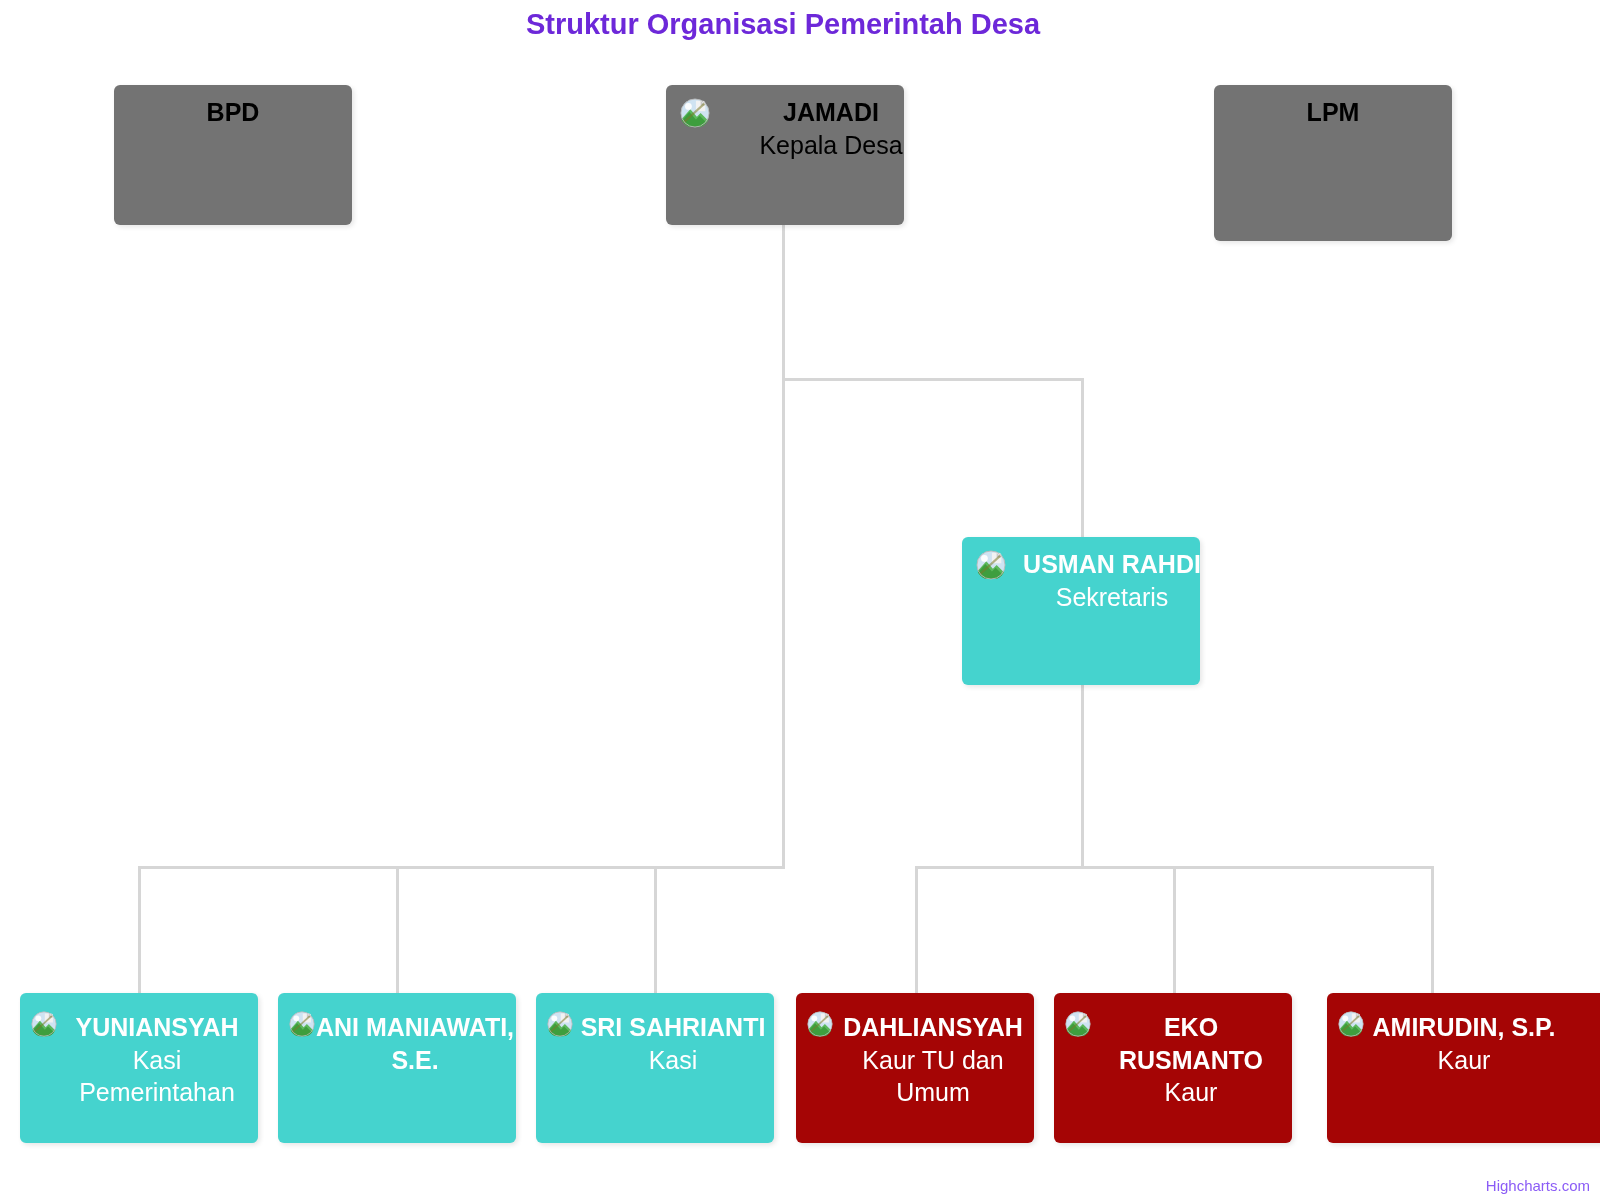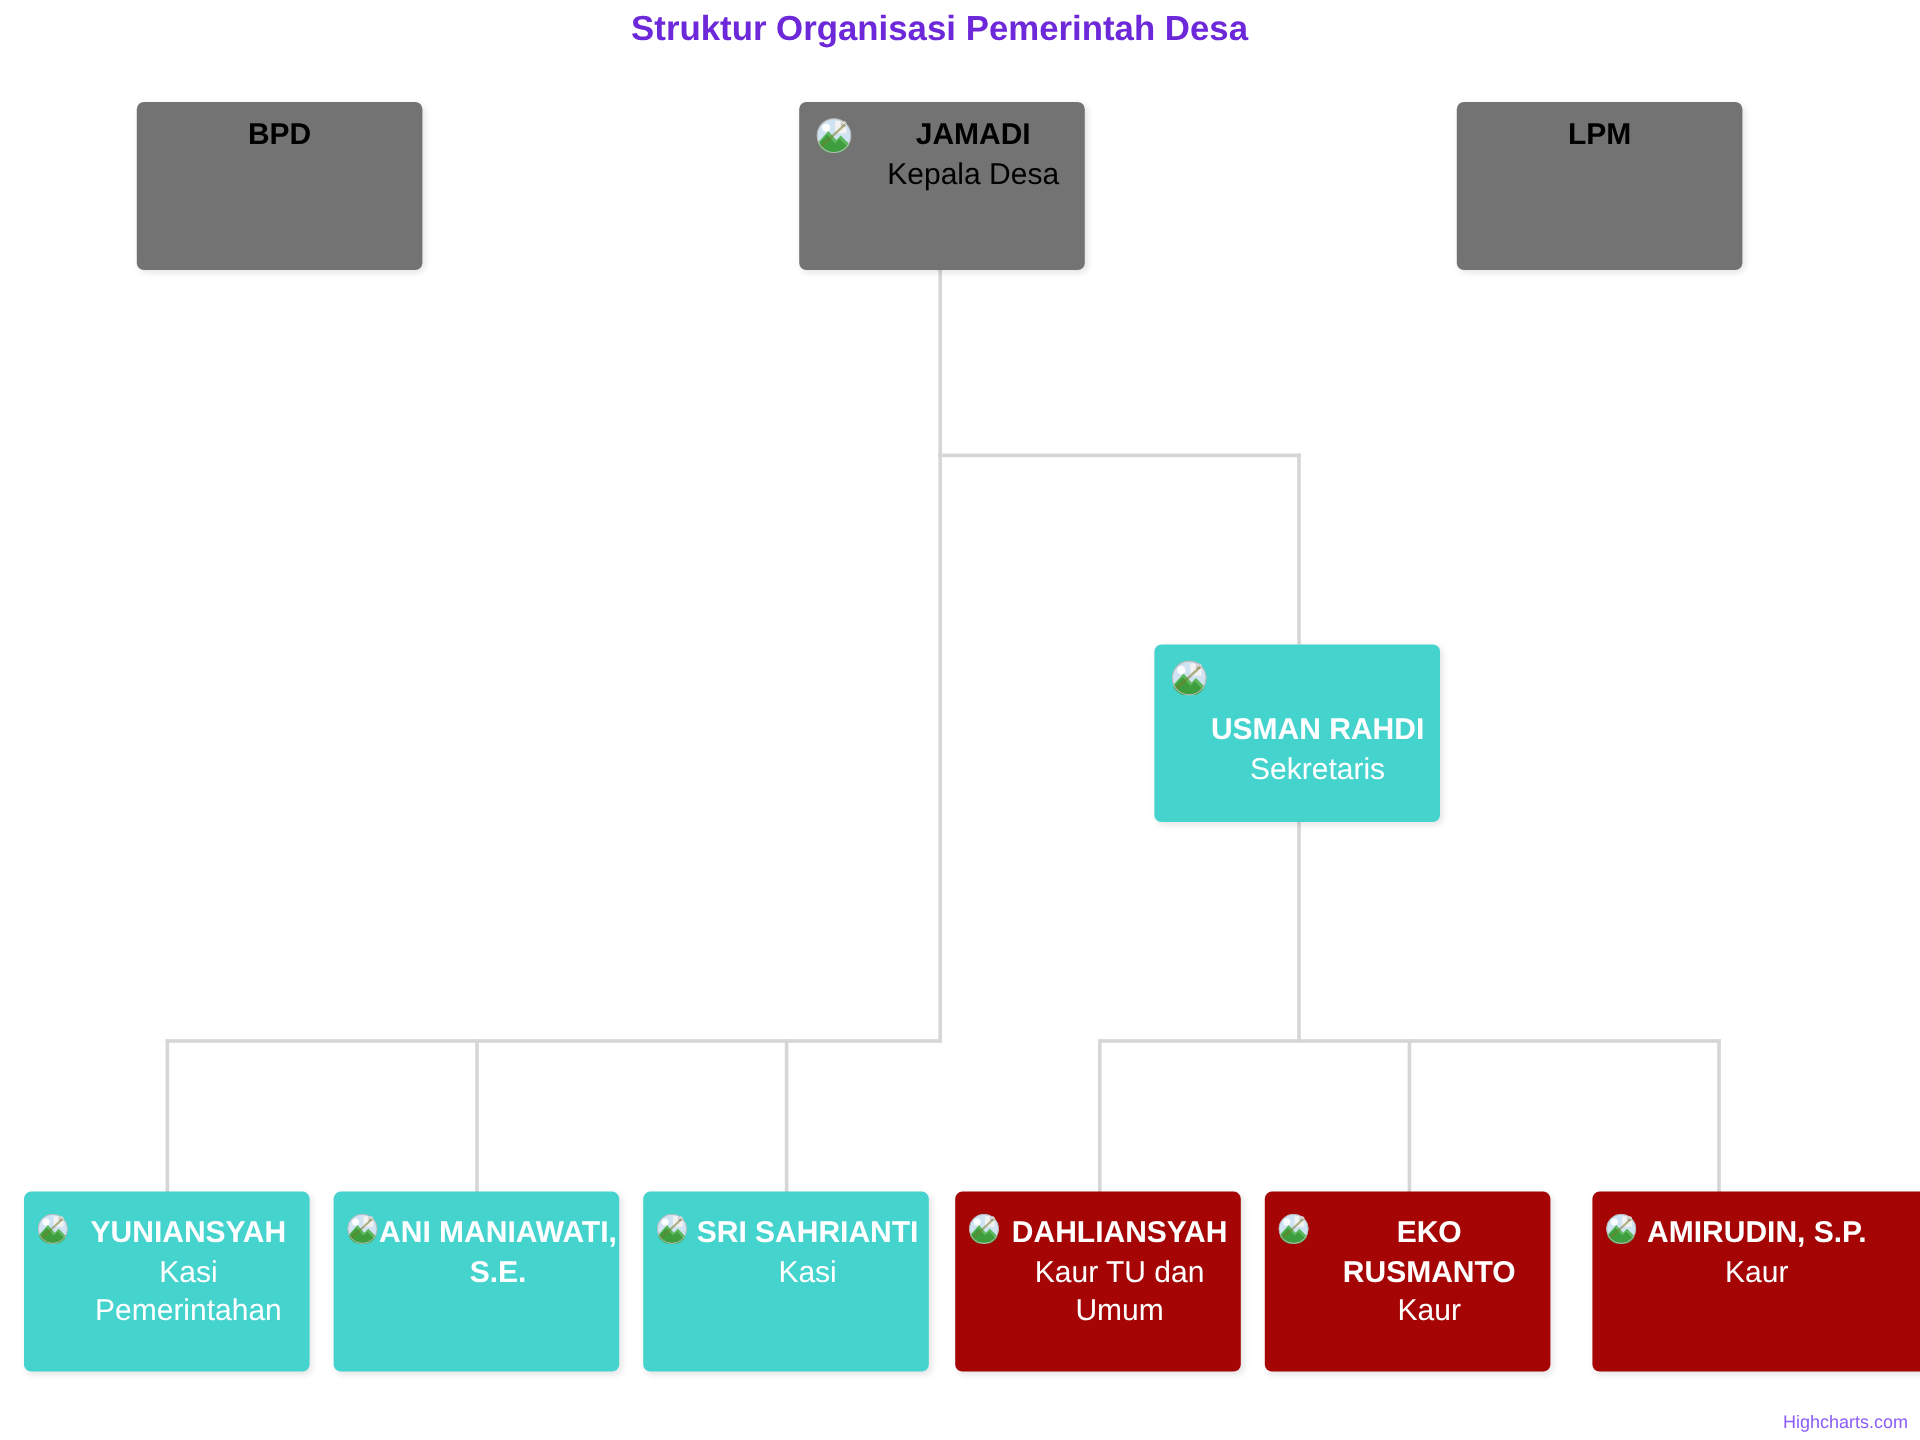--- a/index.html
+++ b/index.html
@@ -168,28 +168,28 @@
           <circle cx="16" cy="16" r="15" fill="#cfe3f2"></circle>
           <path d="M2 22 L11 12 L18 20 L22 16 L30 24 L30 31 L2 31 Z" fill="#5cb85c"></path>
           <path d="M2 24 L10 15 L17 23 L21 19 L30 28 L30 31 L2 31 Z" fill="#3e9e3e"></path>
           <circle cx="9" cy="9" r="3.6" fill="#ffffff" opacity="0.92"></circle>
           <path d="M17 3 L27 3 L27 14 L17 14 Z" fill="#f2f2f2"></path>
           <path d="M22 3 L27 8 L22 8 Z" fill="#c9c9c9"></path>
           <path d="M4 26 L26 6" stroke="#7a7a2a" stroke-width="2.2" fill="none" opacity="0.55"></path>
           <circle cx="16" cy="16" r="15" fill="none" stroke="#b9b9b9" stroke-width="1"></circle>
         </svg>
       </span>
-      <div class="node-text" style="padding-left:26px;">
+      <div class="node-text" style="padding-left:46px;">
         <span class="nm">JAMADI</span>
         <span class="ttl">Kepala Desa</span>
       </div>
     </div>
   </div>
 
-  <div class="node yellow" style="left:1214px; top:85px; width:238px; height:140px;">
+  <div class="node yellow" style="left:1214px; top:85px; width:238px; height:156px;">
     <div class="node-inner">
       <div class="node-text">
         <span class="nm">LPM</span>
         <span class="ttl"></span>
       </div>
     </div>
   </div>
 
   <div class="node teal" style="left:962px; top:537px; width:238px; height:148px;">
     <div class="node-inner">
@@ -198,21 +198,21 @@
           <circle cx="16" cy="16" r="15" fill="#cfe3f2"></circle>
           <path d="M2 22 L11 12 L18 20 L22 16 L30 24 L30 31 L2 31 Z" fill="#5cb85c"></path>
           <path d="M2 24 L10 15 L17 23 L21 19 L30 28 L30 31 L2 31 Z" fill="#3e9e3e"></path>
           <circle cx="9" cy="9" r="3.6" fill="#ffffff" opacity="0.92"></circle>
           <path d="M17 3 L27 3 L27 14 L17 14 Z" fill="#f2f2f2"></path>
           <path d="M22 3 L27 8 L22 8 Z" fill="#c9c9c9"></path>
           <path d="M4 26 L26 6" stroke="#7a7a2a" stroke-width="2.2" fill="none" opacity="0.55"></path>
           <circle cx="16" cy="16" r="15" fill="none" stroke="#b9b9b9" stroke-width="1"></circle>
         </svg>
       </span>
-      <div class="node-text" style="padding-left:34px; width:204px; white-space:normal; word-break:break-word;margin-top:44px;">
+      <div class="node-text" style="padding-left:48px; width:204px; white-space:normal; word-break:break-word;">
         <span class="nm">USMAN RAHDI</span>
         <span class="ttl">Sekretaris</span>
       </div>
     </div>
   </div>
 
   <div class="node teal small-icon" style="left:278px; top:993px; width:238px; height:150px;">
     <div class="node-inner">
       <span class="img-icon">
         <svg viewBox="0 0 32 32" xmlns="http://www.w3.org/2000/svg">

